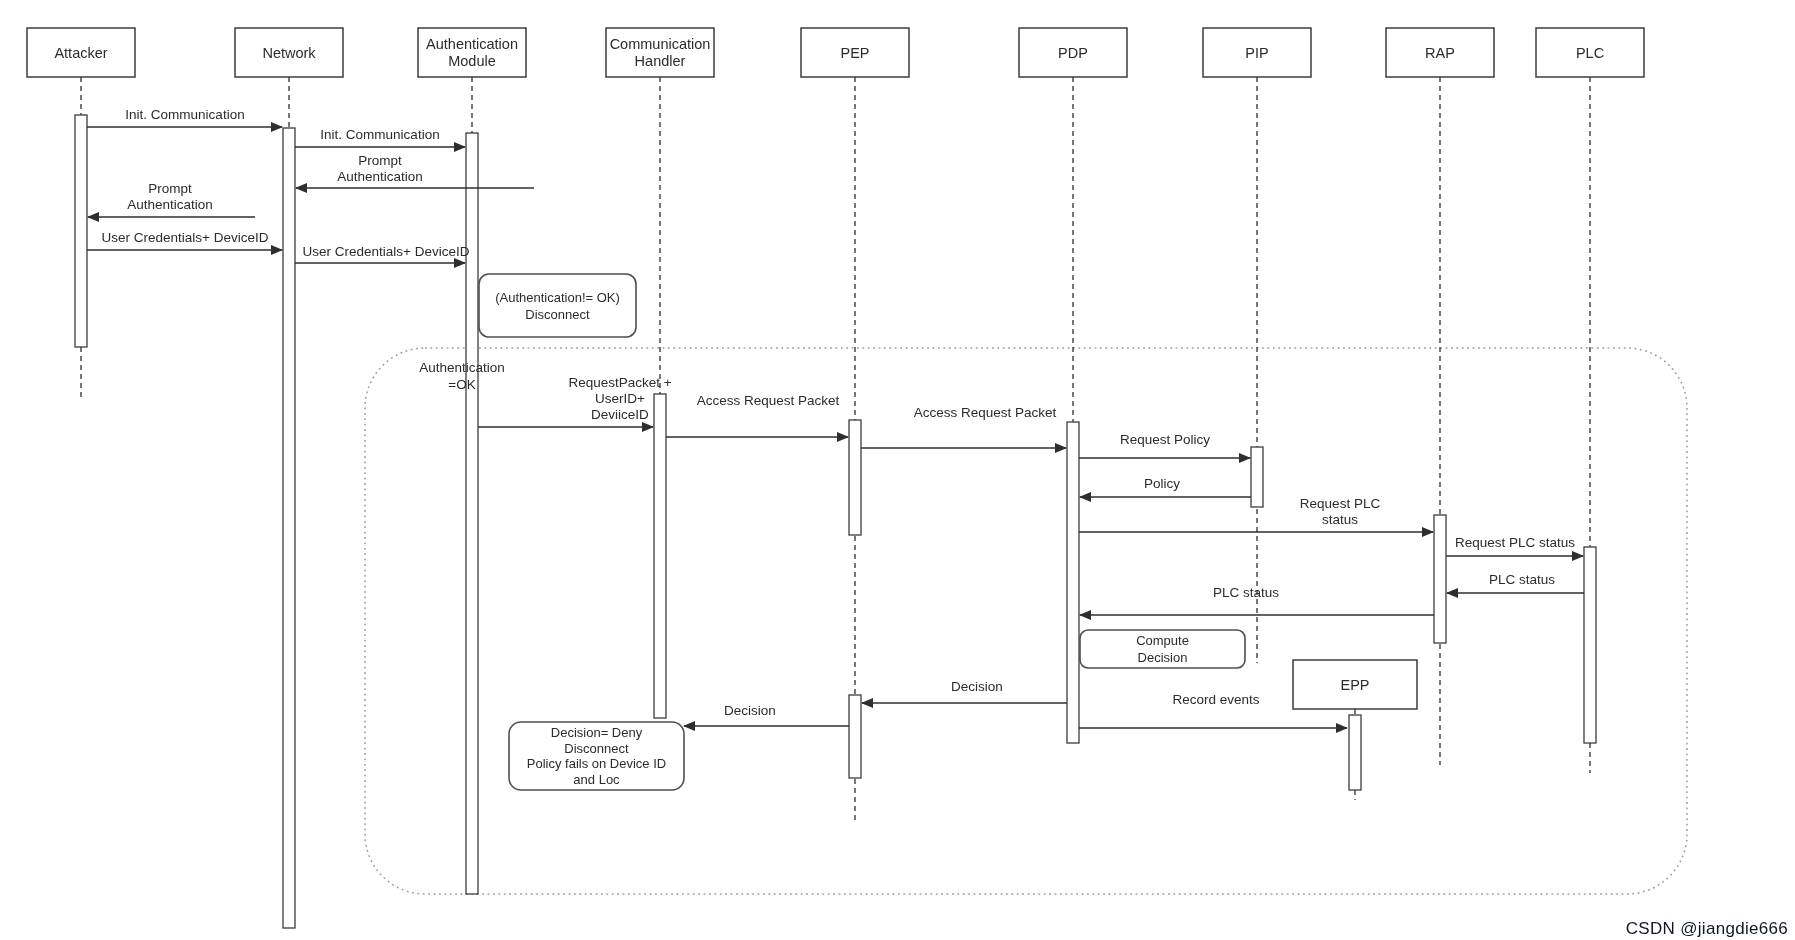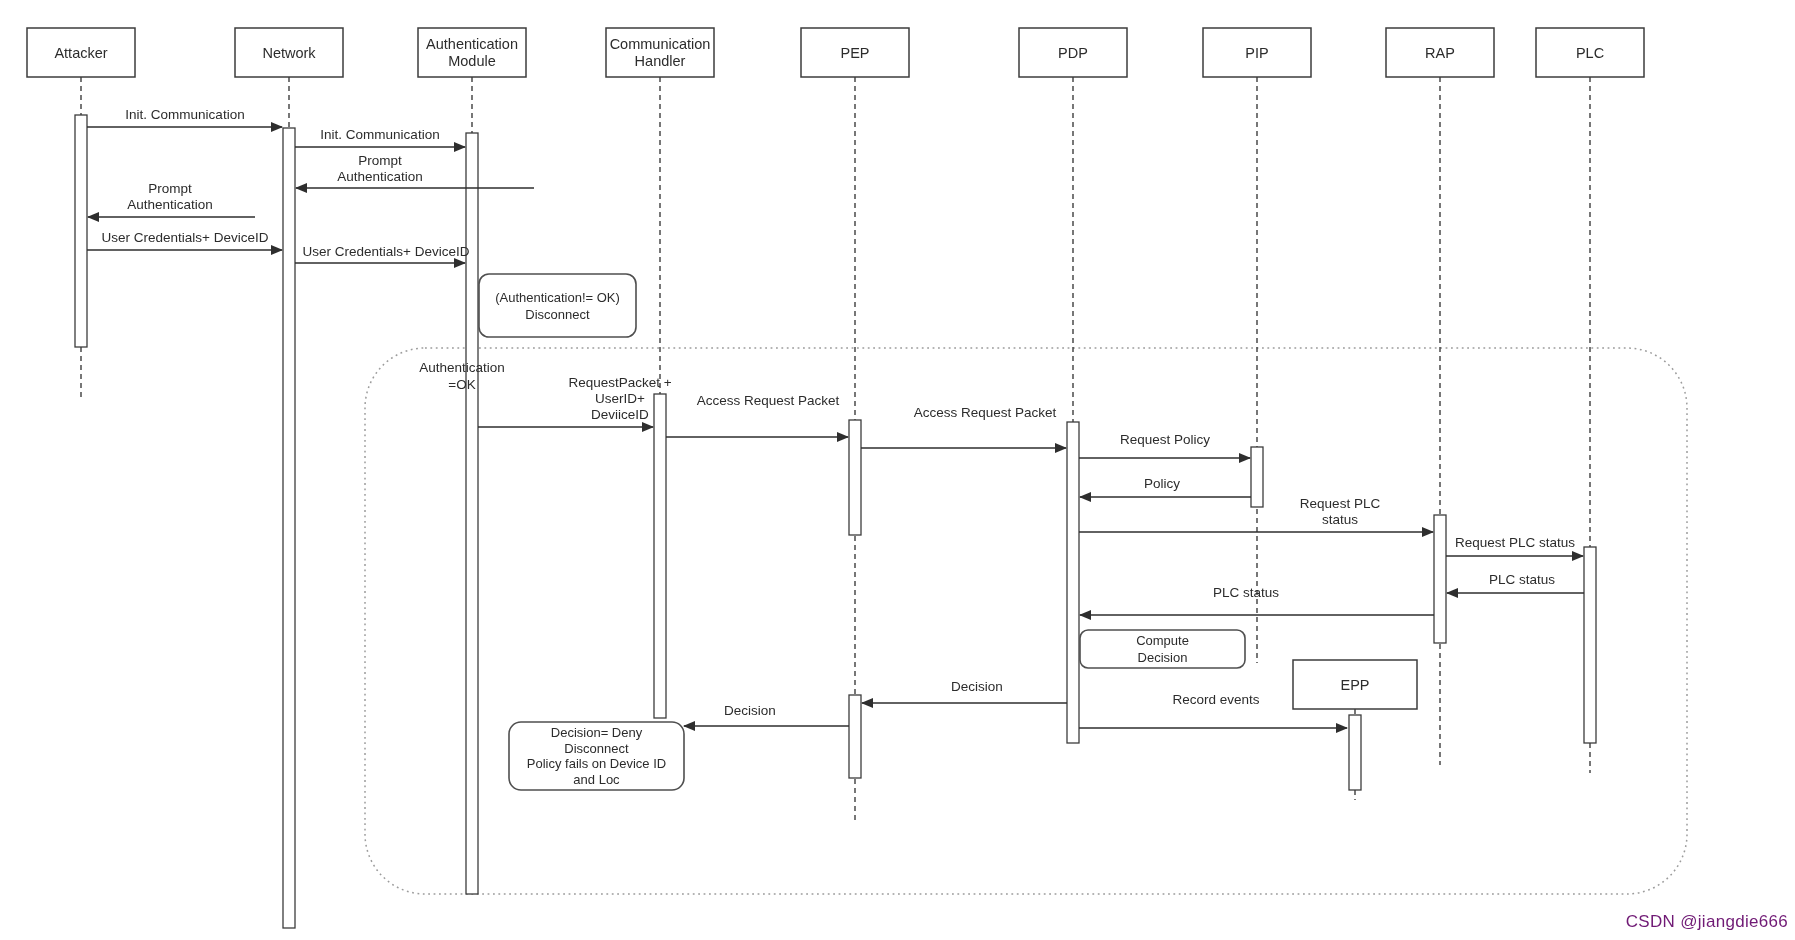--- a/index.html
+++ b/index.html
@@ -7,23 +7,23 @@
     position:relative;
     width:1795px;height:940px;
     background:#ffffff;
     font-family:"Liberation Sans",sans-serif;
     overflow:hidden;
   }
   .stage svg{display:block;}
   .stage svg text{font-family:"Liberation Sans",sans-serif;}
   .watermark{
     position:absolute;
-    right:7px;bottom:8px;
+    right:7px;bottom:1px;
     font-size:17px;
-    color:#701a75;
+    color:#0f172a;
     letter-spacing:.3px;
     user-select:none;
     margin-left:20px;
   }
 </style>
 </head>
 <body>
 
 <div class="stage">
   <svg id="diagram-svg" width="1795" height="940" viewBox="0 0 1795 940">

